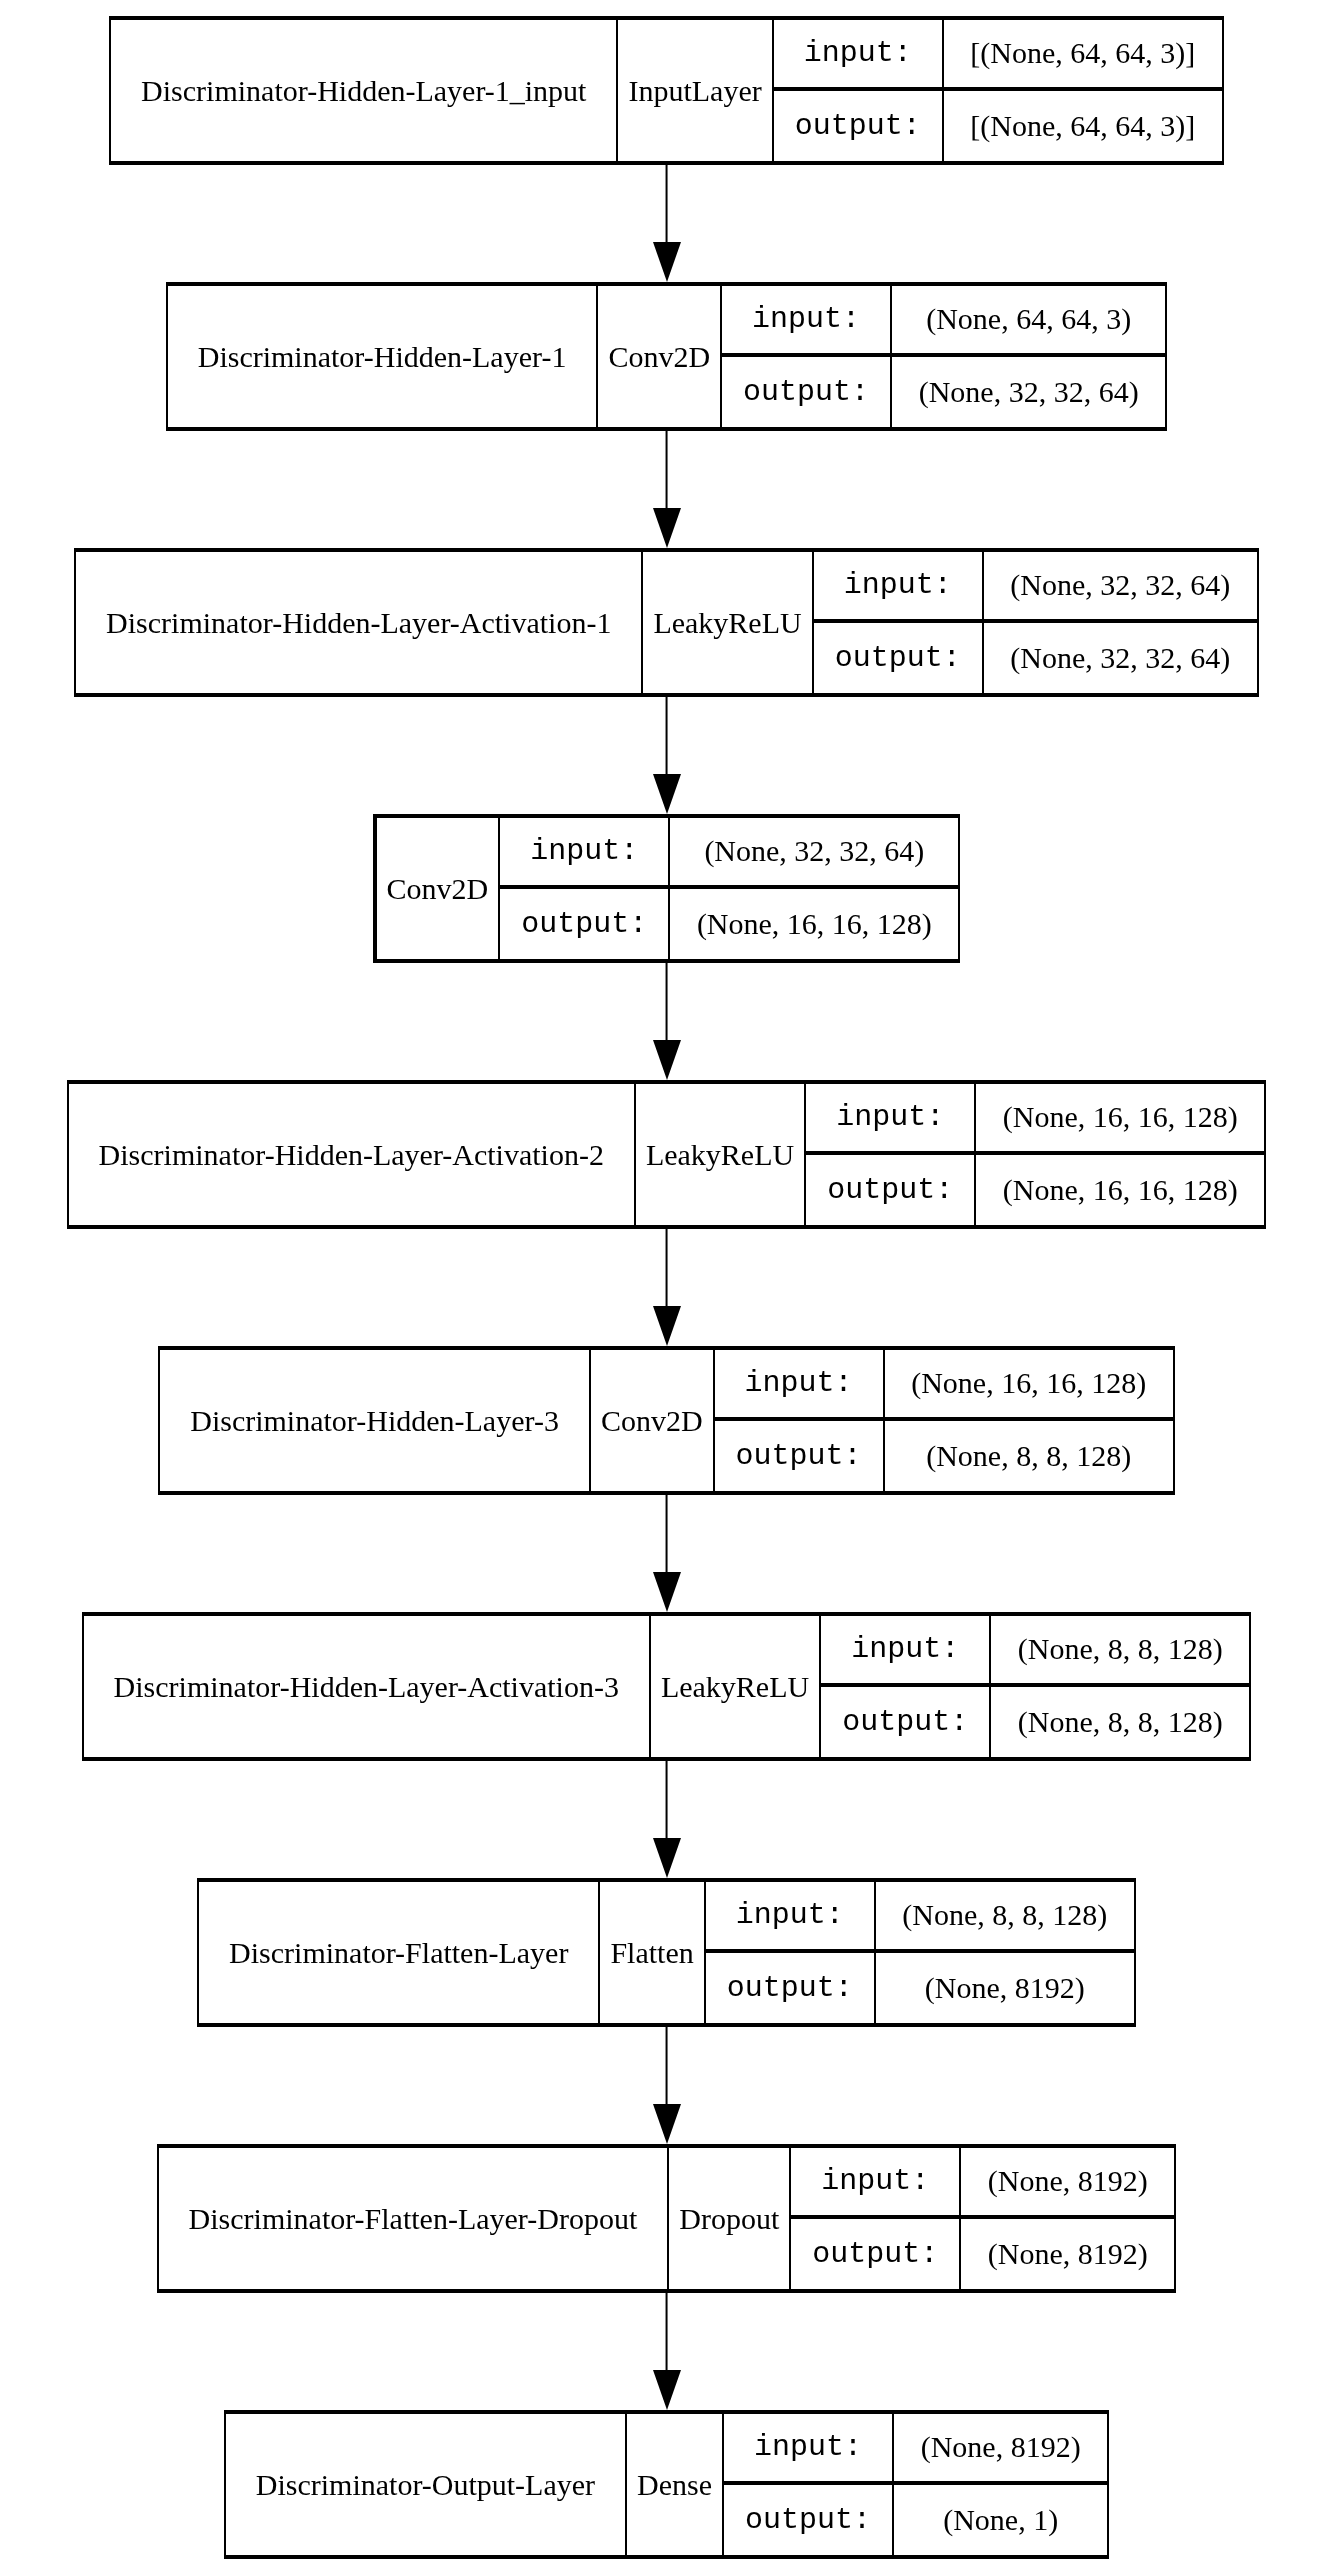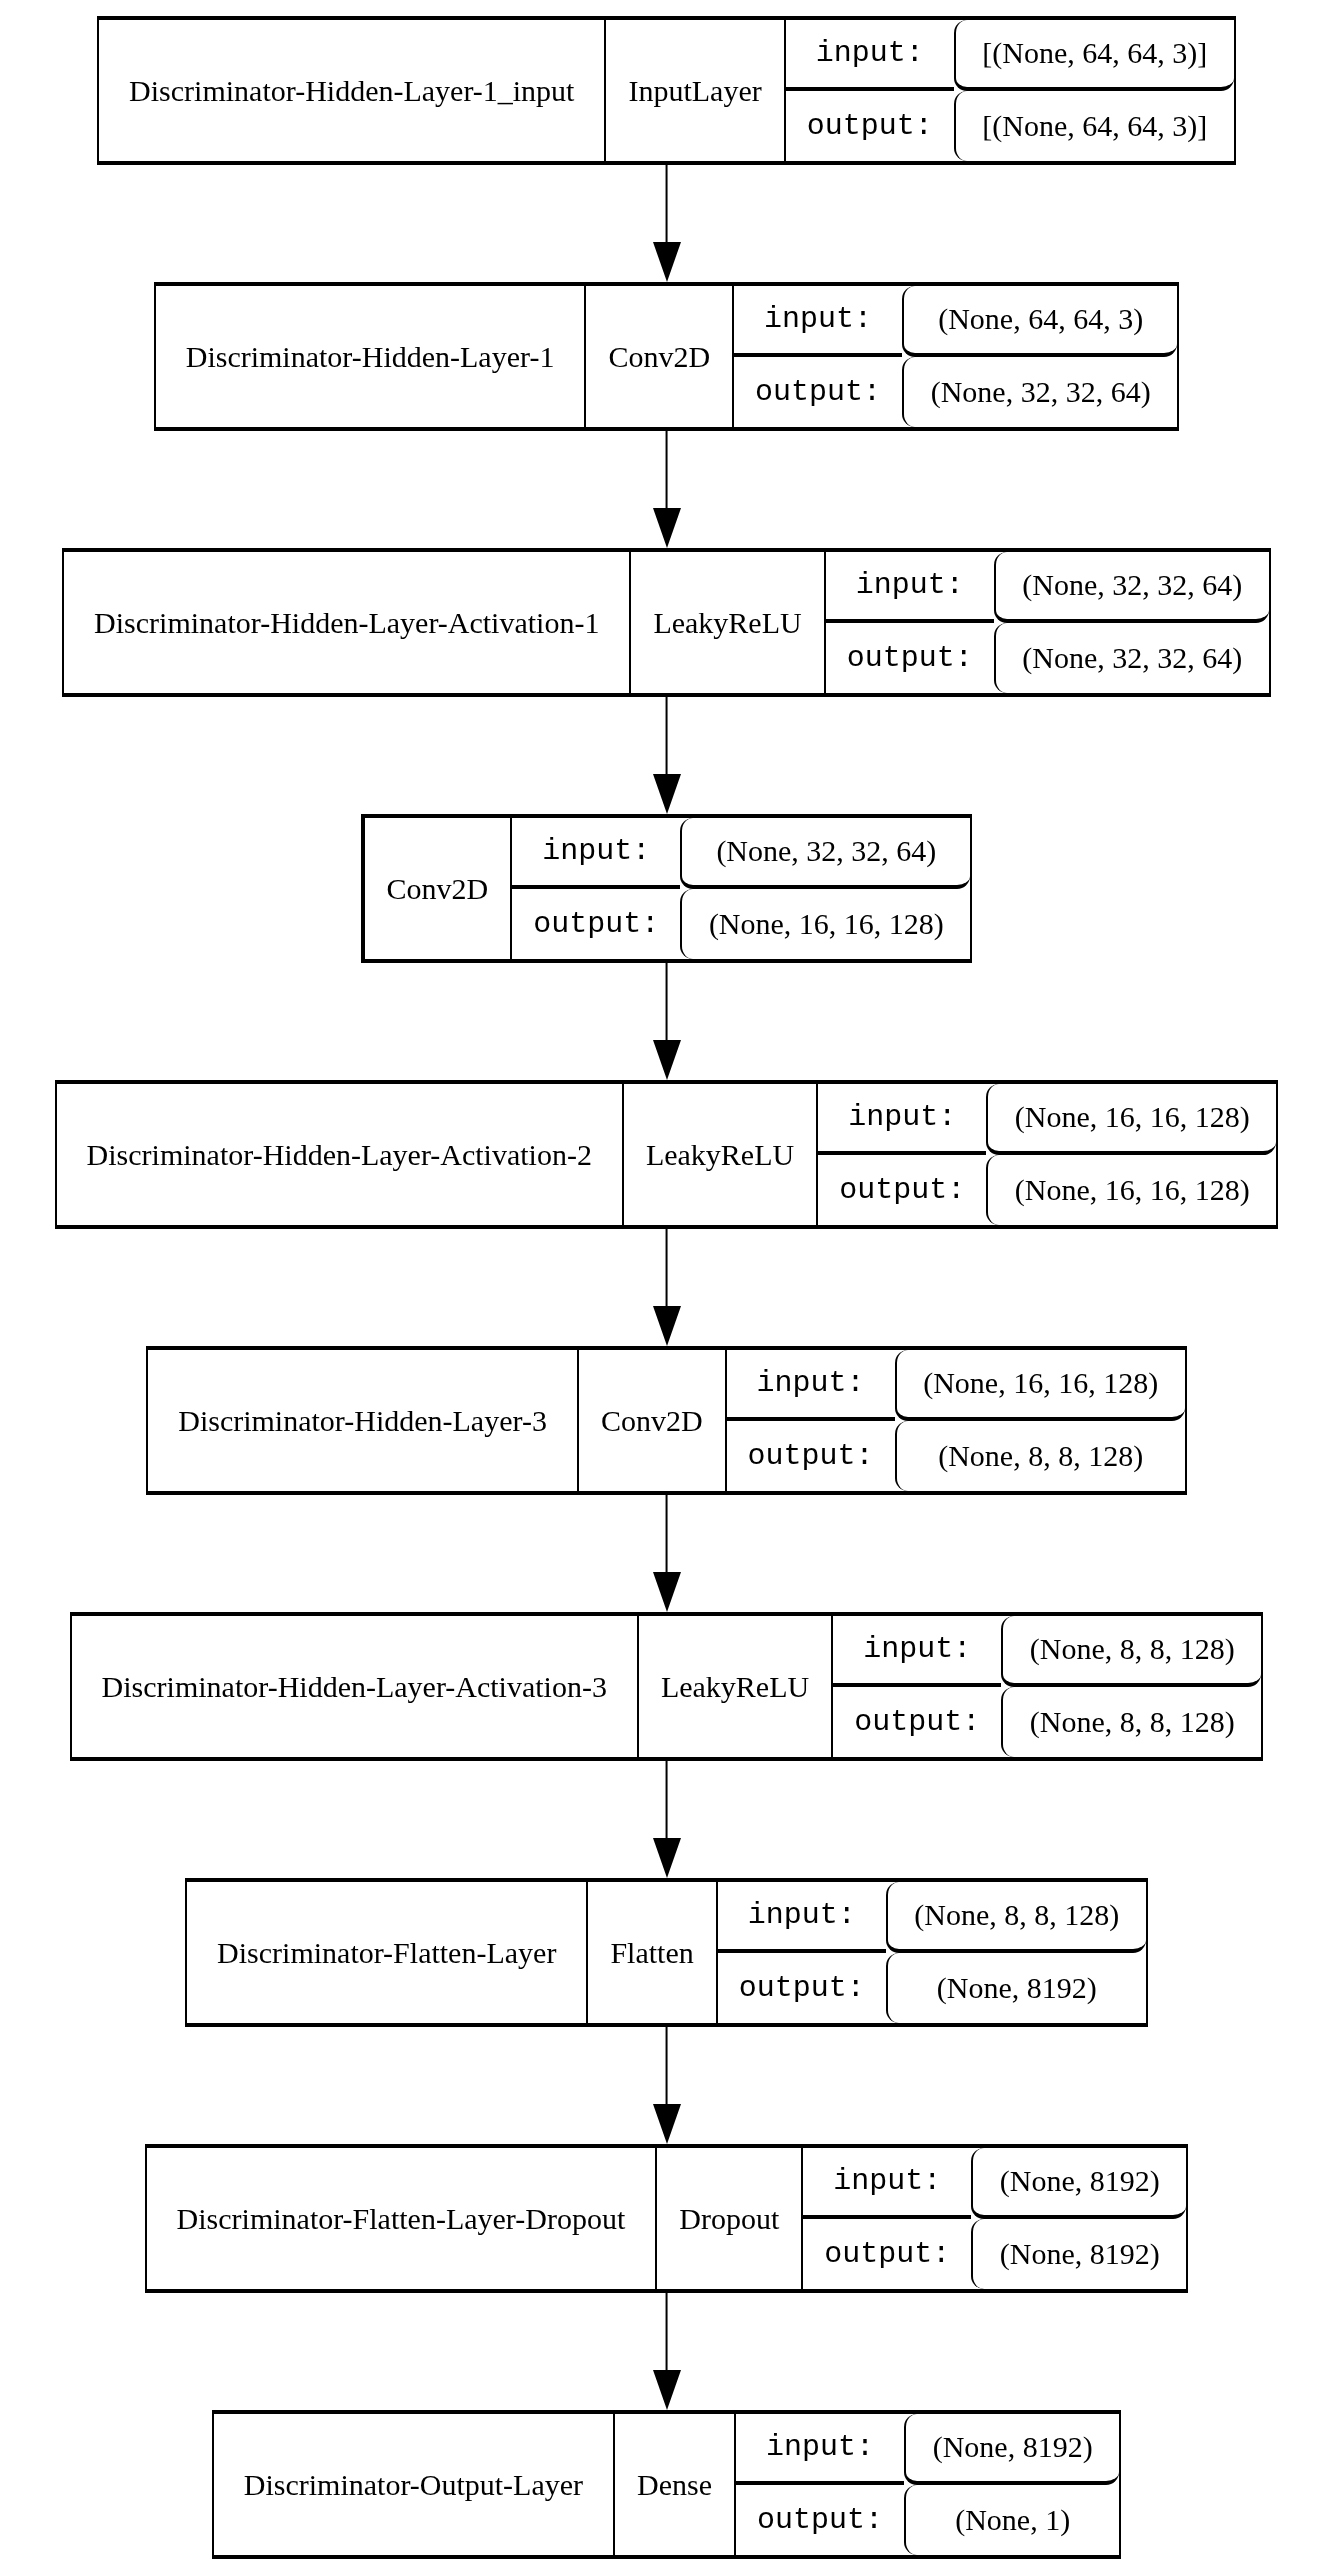--- a/index.html
+++ b/index.html
@@ -49,24 +49,24 @@
   .name-cell {
     grid-row: 1 / 3;
     grid-column: 1;
     padding: 8px 30px;
   }
   .type-cell {
     grid-row: 1 / 3;
     grid-column: 2;
     border-left: 2.9px solid #000;
     border-right: 2.9px solid #000;
-    padding: 0 22px;
+    padding: 0 10px;
   }
   .io-label { grid-column: 3; padding: 0 21px; font-family: Liberation Mono, monospace; }
-  .io-shape { grid-column: 4; border-left: 2.9px solid #000; padding: 0 26.6px; border-radius: 13px; }
+  .io-shape { grid-column: 4; border-left: 2.9px solid #000; padding: 0 26.6px; }
   .row-top    { grid-row: 1; border-bottom: 4.6px solid #000; }
   .row-bottom { grid-row: 2; text-align: center; }
   
   .arrow {
     height: 117px;
     width: 35px;
     position: relative;
     flex: 0 0 auto;
   }
   .arrow-line {

